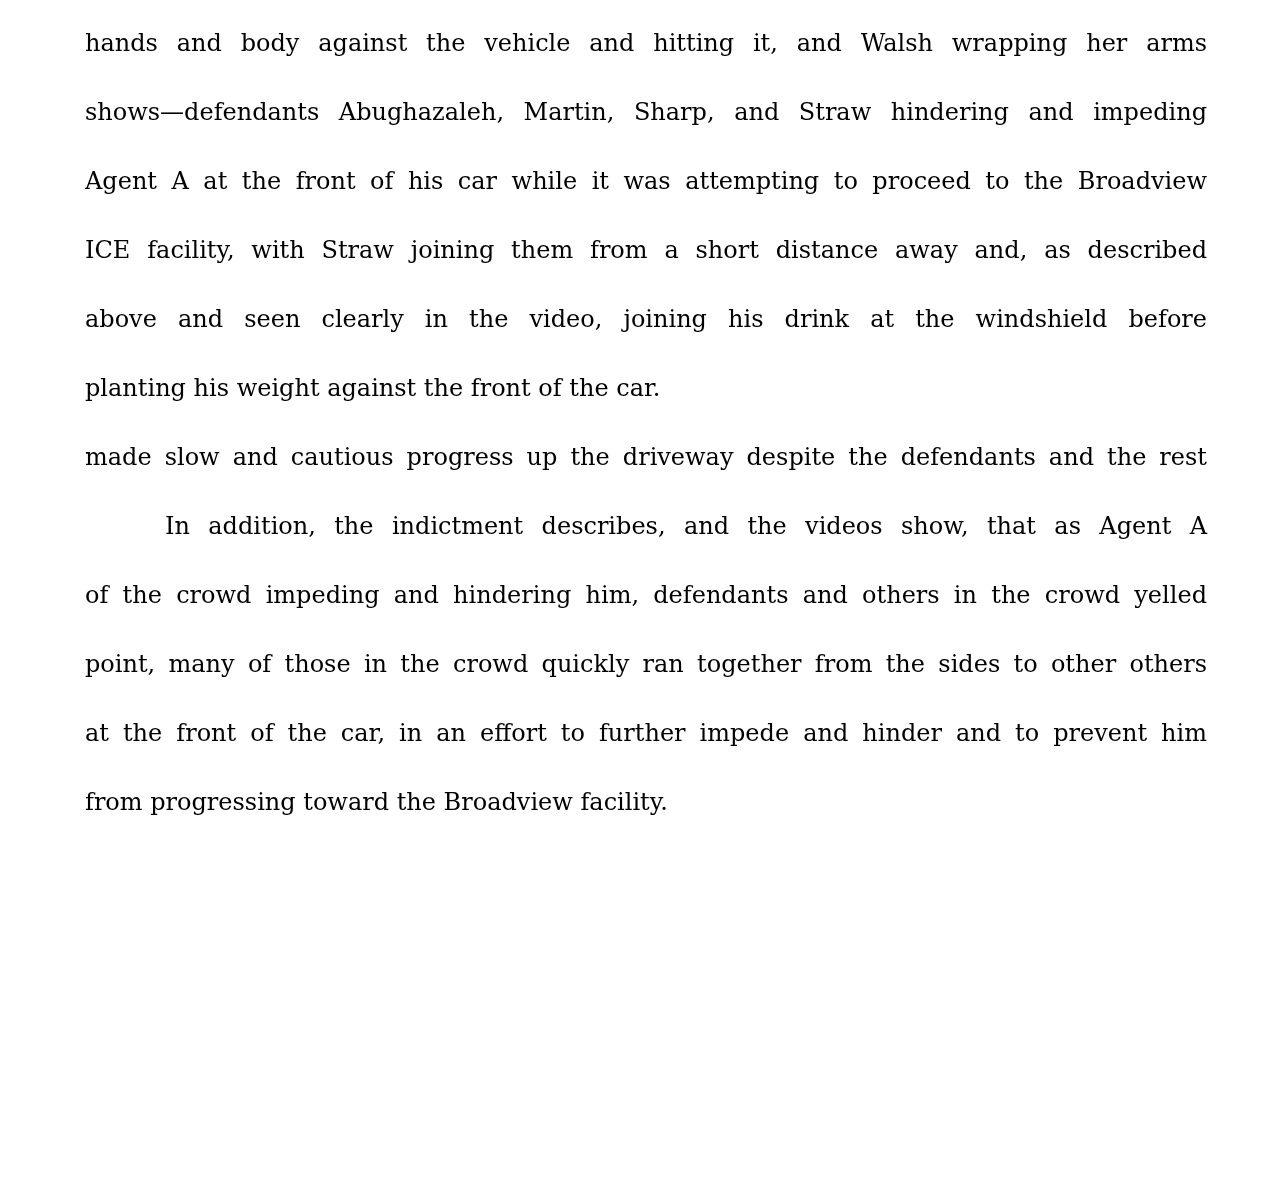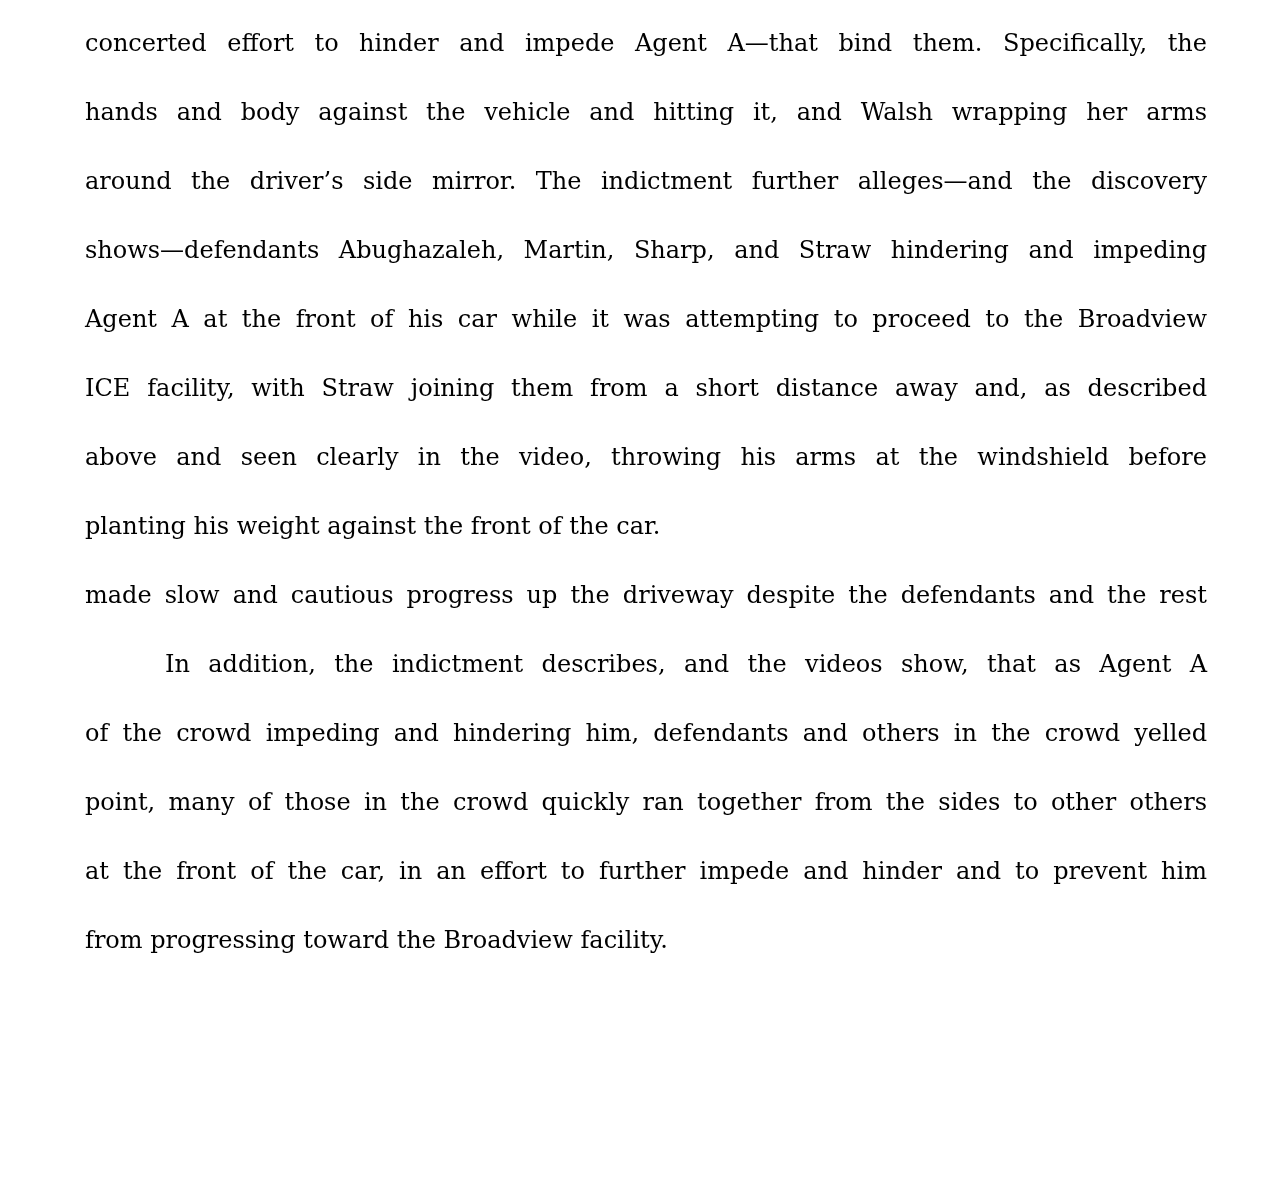--- a/index.html
+++ b/index.html
@@ -51,27 +51,25 @@
     padding-left: 80px;
   }
 </style>
 </head>
 <body>
 
 <div class="page">
   <div class="content">
 
     <p class="para">
-      <span class="line">concerted effort to hinder and impede Agent A—that bind them. Specifically, the</span>
       <span class="line">hands and body against the vehicle and hitting it, and Walsh wrapping her arms</span>
-      <span class="line">around the driver’s side mirror. The indictment further alleges—and the discovery</span>
       <span class="line">shows—defendants Abughazaleh, Martin, Sharp, and Straw hindering and impeding</span>
       <span class="line">Agent A at the front of his car while it was attempting to proceed to the Broadview</span>
       <span class="line">ICE facility, with Straw joining them from a short distance away and, as described</span>
-      <span class="line">above and seen clearly in the video, throwing his arms at the windshield before</span>
+      <span class="line">above and seen clearly in the video, joining his drink at the windshield before</span>
       <span class="line last">planting his weight against the front of the car.</span>
     </p>
 
     <p class="para">
       <span class="line">made slow and cautious progress up the driveway despite the defendants and the rest</span>
       <span class="line indent">In addition, the indictment describes, and the videos show, that as Agent A</span>
       <span class="line">of the crowd impeding and hindering him, defendants and others in the crowd yelled</span>
       <span class="line">point, many of those in the crowd quickly ran together from the sides to other others</span>
       <span class="line">at the front of the car, in an effort to further impede and hinder and to prevent him</span>
       <span class="line last">from progressing toward the Broadview facility.</span>

